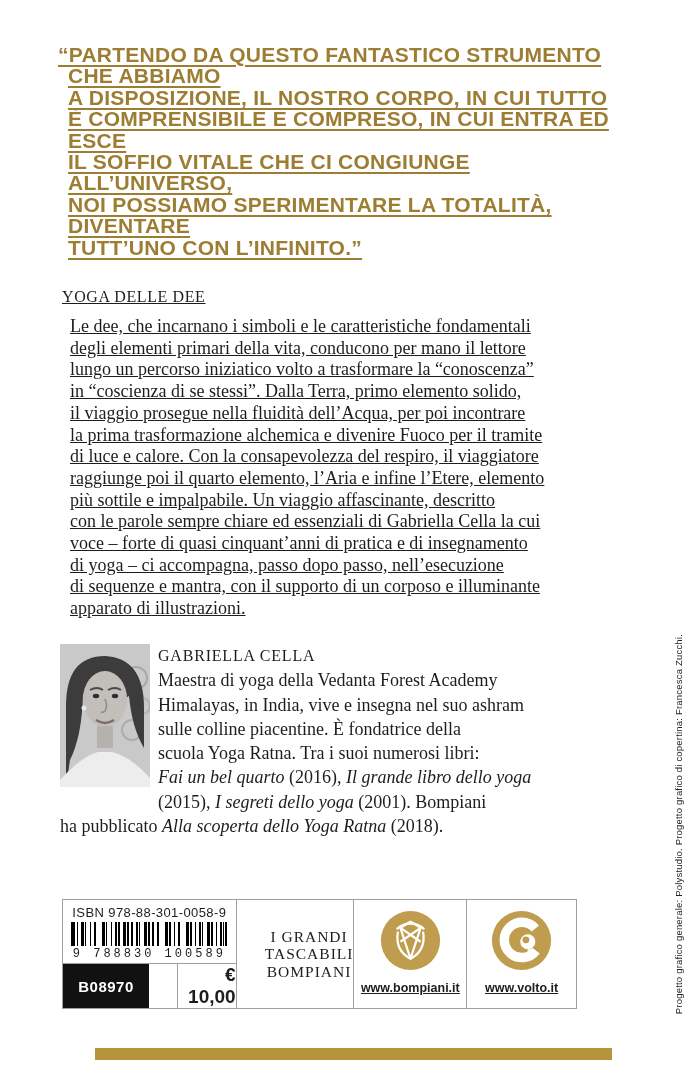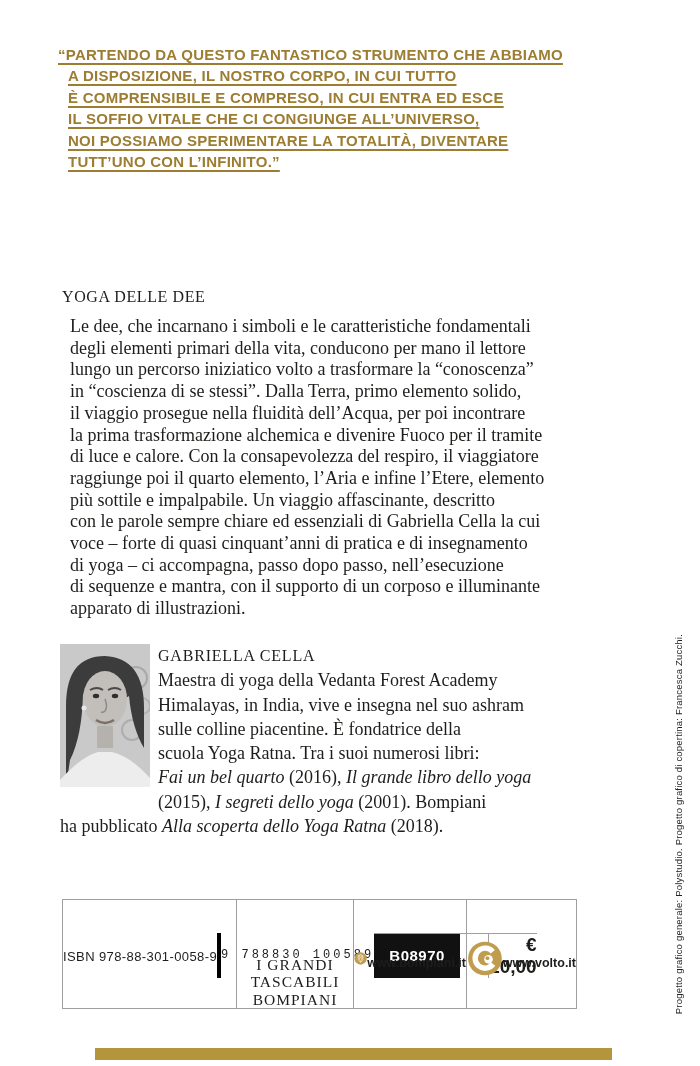--- a/index.html
+++ b/index.html
@@ -5,52 +5,52 @@
   html,body{margin:0;padding:0;}
   body{
     width:700px;height:1066px;position:relative;background:#fff;
     font-family:"Liberation Serif",serif;color:var(--text,#1d1d1b);
     overflow:hidden;
   }
   
   .quote{
     position:absolute;left:58px;top:44px;width:552px;
     font-family:"Liberation Sans",sans-serif;font-weight:700;
-    font-size:15px;line-height:21.4px;letter-spacing:.25px;
+    font-size:21px;line-height:21.4px;letter-spacing:.25px;
     color:var(--gold,#9c7d31);
     text-decoration:underline;text-underline-offset:3px;text-decoration-thickness:1.5px;
     white-space:pre-line;padding-left:10px;text-indent:-10px;
   }
   
-  .synopsis{position:absolute;left:62px;top:286px;width:580px;}
+  .synopsis{position:absolute;left:62px;top:286px;width:580px;text-decoration:underline;}
   .synopsis-title{
     font-size:16px;letter-spacing:.6px;line-height:22px;margin:0 0 1px 0;
   }
   .synopsis-body{
     font-size:18px;line-height:21.7px;white-space:pre-line;margin:8px;
   }
   
   .bio{position:absolute;left:60px;top:644px;width:572px;font-size:18px;line-height:24.3px;}
   .photo-float{float:left;width:98px;height:168px;}
   .photo{width:90px;height:143px;display:block;}
   .bio-name{font-size:16px;letter-spacing:.8px;line-height:24.3px;}
   .bio-text{white-space:pre-line;}
   .bio-text .it{font-style:italic;}
   
   .bar-block{
     position:absolute;left:62px;top:899px;width:515px;height:110px;
     display:flex;border:1px solid var(--border,#9f9f9f);box-sizing:border-box;
     background:#fff;
   }
   .bc-cell{box-sizing:border-box;border-left:1px solid var(--border,#9f9f9f);
-    display:flex;flex-direction:row;align-items:center;}
+    display:flex;flex-direction:column;align-items:center;}
   .bc-cell:first-child{border-left:none;}
   .cell-isbn{width:173px;}
   .cell-imprint{width:118px;justify-content:center;align-items:flex-end;}
-  .cell-logo{width:113px;padding-top:9px;}
+  .cell-logo{width:113px;padding-top:9px;text-decoration:underline;}
   .cell-logo:last-child{width:110px;}
   .isbn-label{
     font-family:"Liberation Sans",sans-serif;font-size:13px;letter-spacing:.4px;
     margin-top:5px;white-space:nowrap;
   }
   .ean-bars{
     width:152px;height:45px;margin-top:2px;
     border-left:2px solid #000;border-right:2px solid #000;
     background:repeating-linear-gradient(90deg,
       #000 0 2px,#fff 2px 3.5px,#000 3.5px 4.5px,#fff 4.5px 8px,

